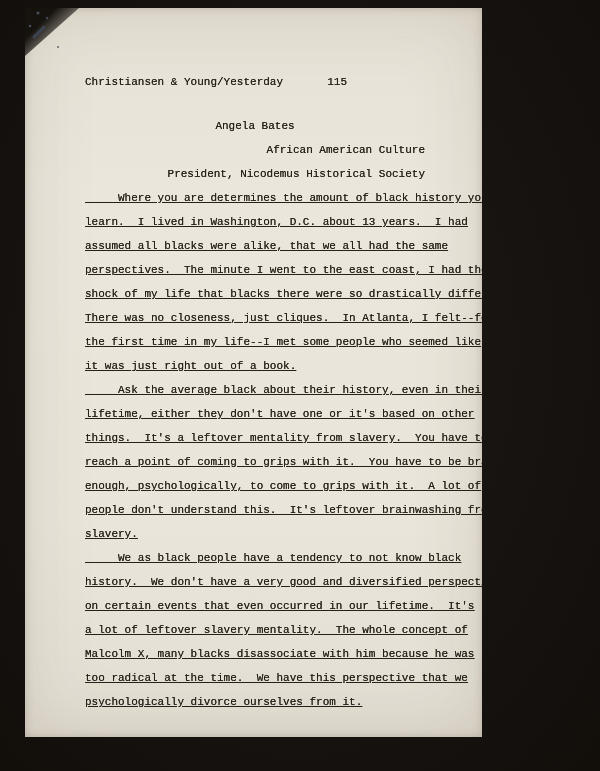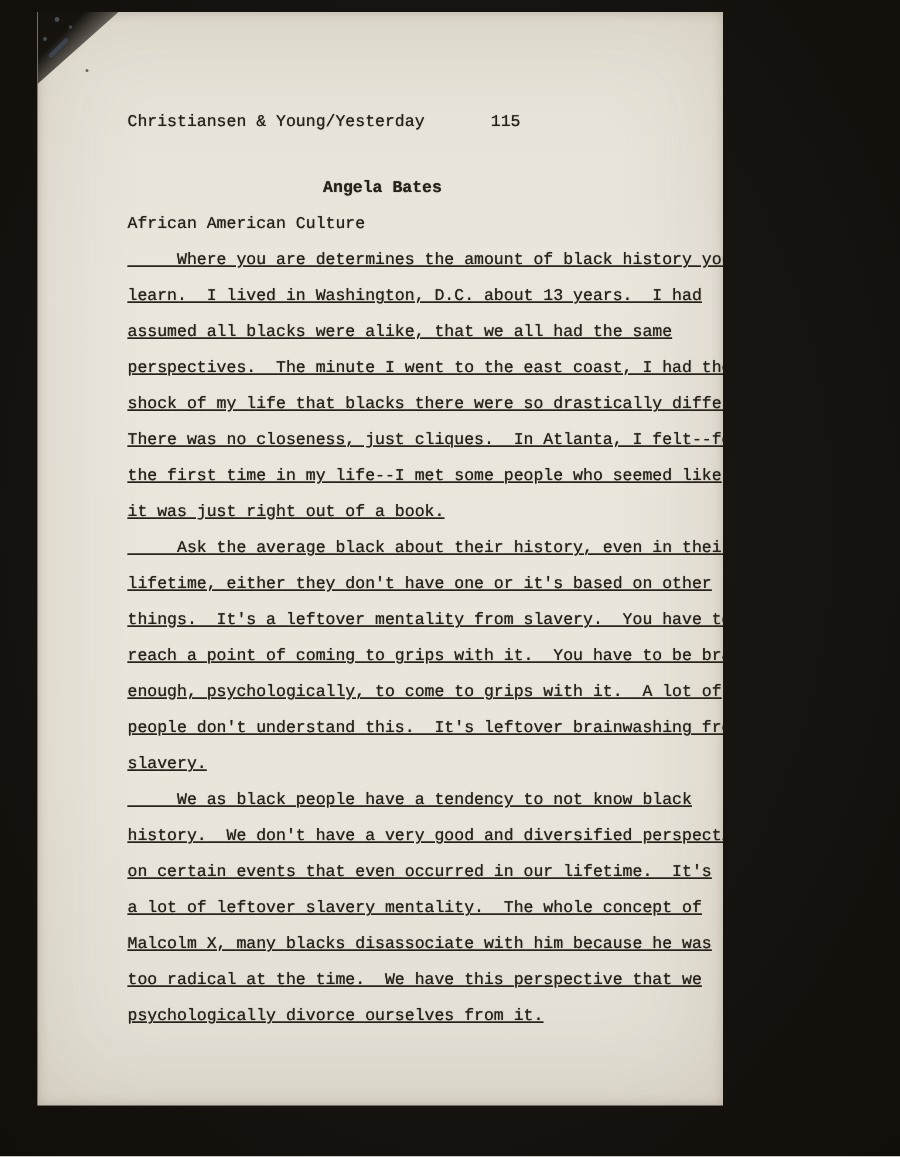--- a/index.html
+++ b/index.html
@@ -45,25 +45,25 @@
   }
   .doc-header {
     display: flex;
     justify-content: space-between;
     white-space: pre;
     margin-bottom: 20px;
   }
   .pagenum { margin-right: 78px; }
   .title {
     text-align: center;
-    font-weight: bold;
+    font-weight: normal;
     white-space: pre;
   }
   .subtitle {
-    text-align: left;
+    text-align: right;
     white-space: pre;
   }
   .para {
     white-space: pre;
     text-decoration: underline;
   }
   .pen-marks {
     position: absolute;
     left: 20px;
     top: 6px;
@@ -80,20 +80,21 @@
     <div class="corner-shadow"></div>
 
     <div class="content">
       <div class="doc-header">
         <span>Christiansen &amp; Young/Yesterday</span>
         <span class="pagenum">115</span>
       </div>
 
       <div class="title">Angela Bates</div>
       <div class="subtitle">African American Culture</div>
+      <div class="subtitle">President, Nicodemus Historical Society</div>
 
       <div class="para">     Where you are determines the amount of black history you
 learn.  I lived in Washington, D.C. about 13 years.  I had
 assumed all blacks were alike, that we all had the same
 perspectives.  The minute I went to the east coast, I had the
 shock of my life that blacks there were so drastically different.
 There was no closeness, just cliques.  In Atlanta, I felt--for
 the first time in my life--I met some people who seemed like
 it was just right out of a book.</div>
       <div class="para">     Ask the average black about their history, even in their

